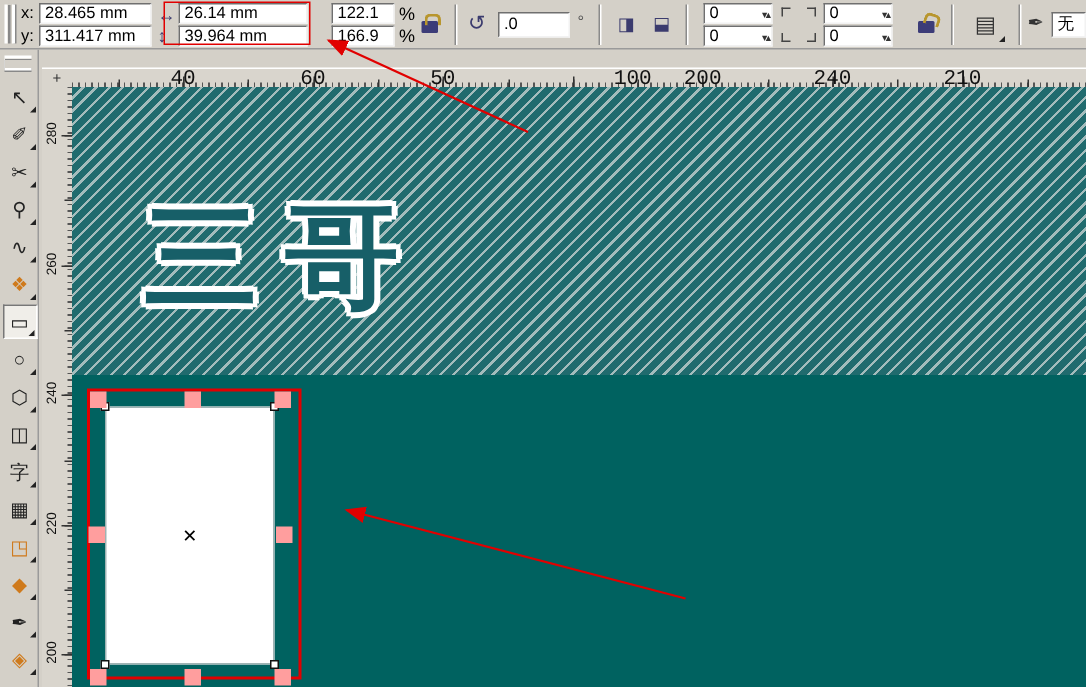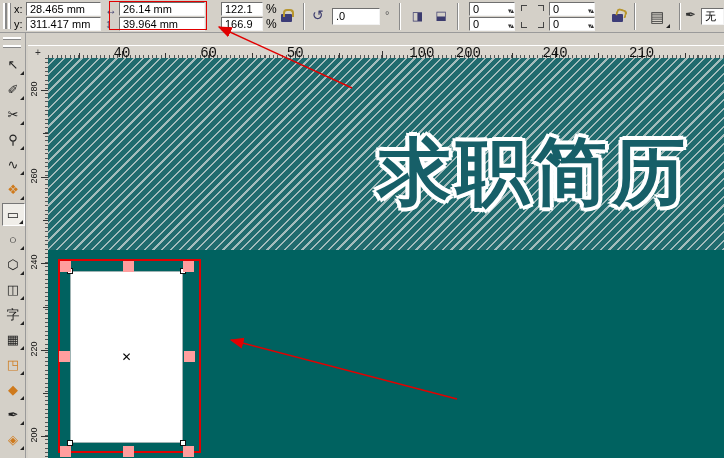--- a/index.html
+++ b/index.html
@@ -259,21 +259,21 @@
         <span style="color: rgb(34, 34, 34);">✒</span>
       </div>
       <div class="tool">
         <span style="color: rgb(207, 122, 28);">◈</span>
       </div>
     </div>
 </div>
 
 <div id="canvas">
   <div id="banner"></div>
-  <div class="hl" id="hl-right">求职简历</div>
+  <div class="hl" id="hl-left">三哥</div>
 
   <div id="white-rect">
     <span class="node" style="left:-4px;top:-4px;"></span>
     <span class="node" style="right:-4px;top:-4px;"></span>
     <span class="node" style="left:-4px;bottom:-4px;"></span>
     <span class="node" style="right:-4px;bottom:-4px;"></span>
     <span id="center-marker">✕</span>
   </div>
 
   <div id="sel-annotation">

